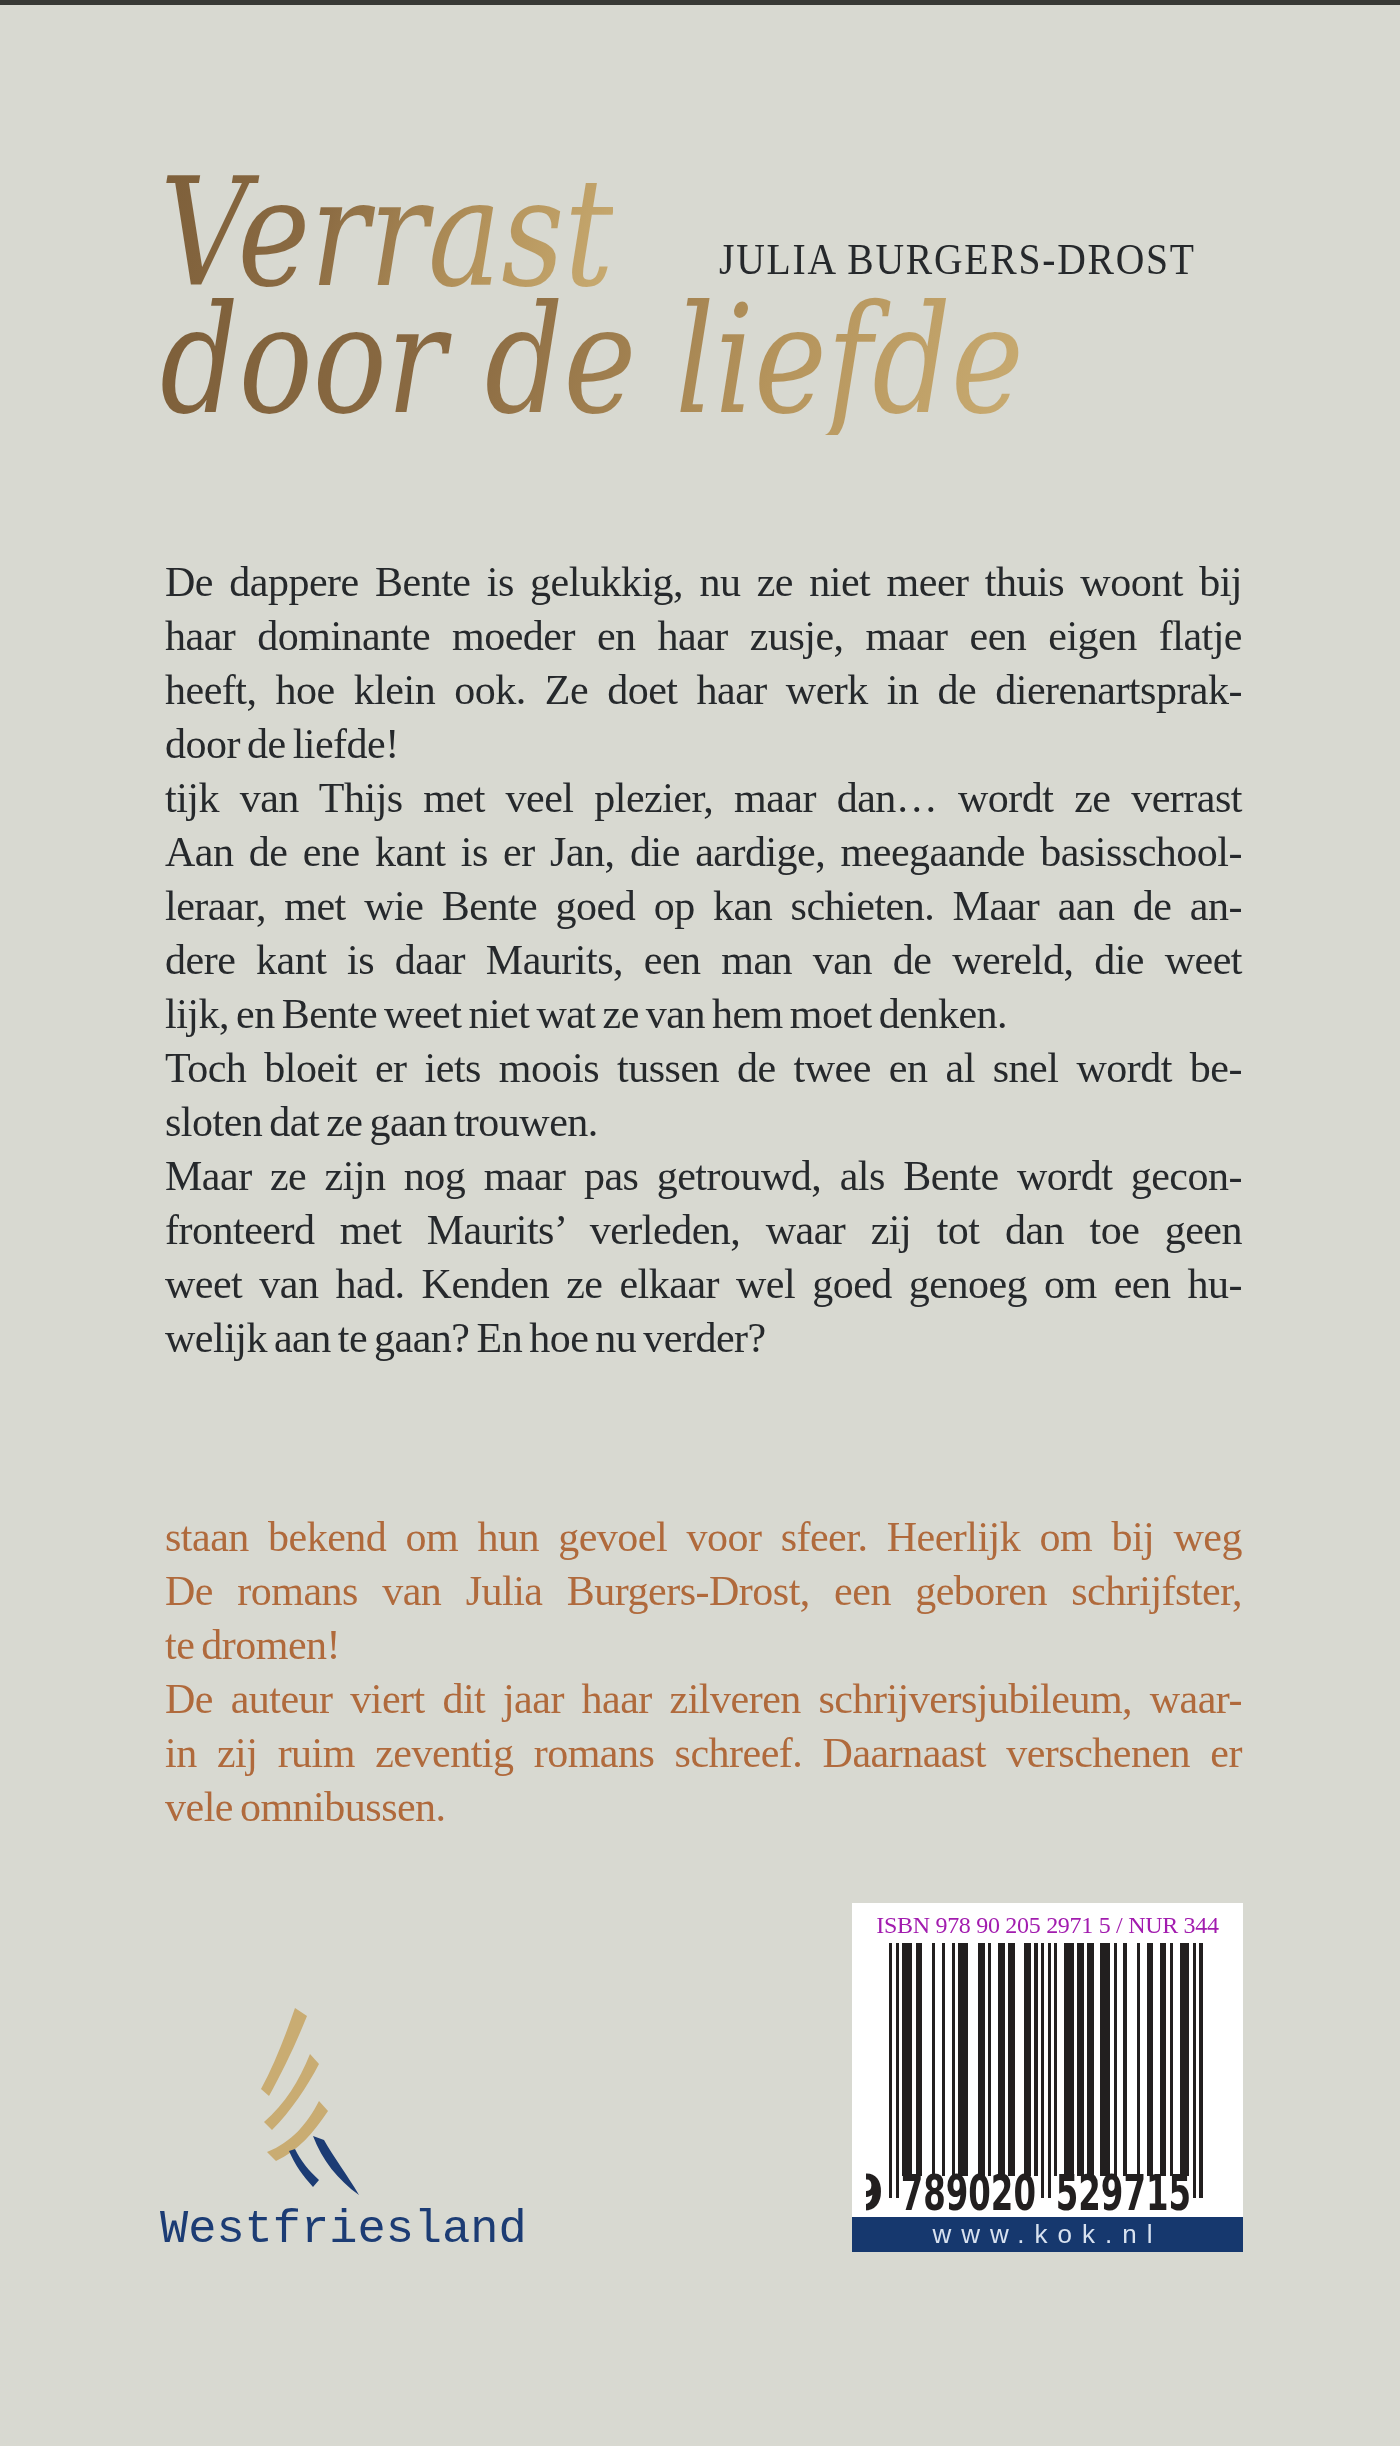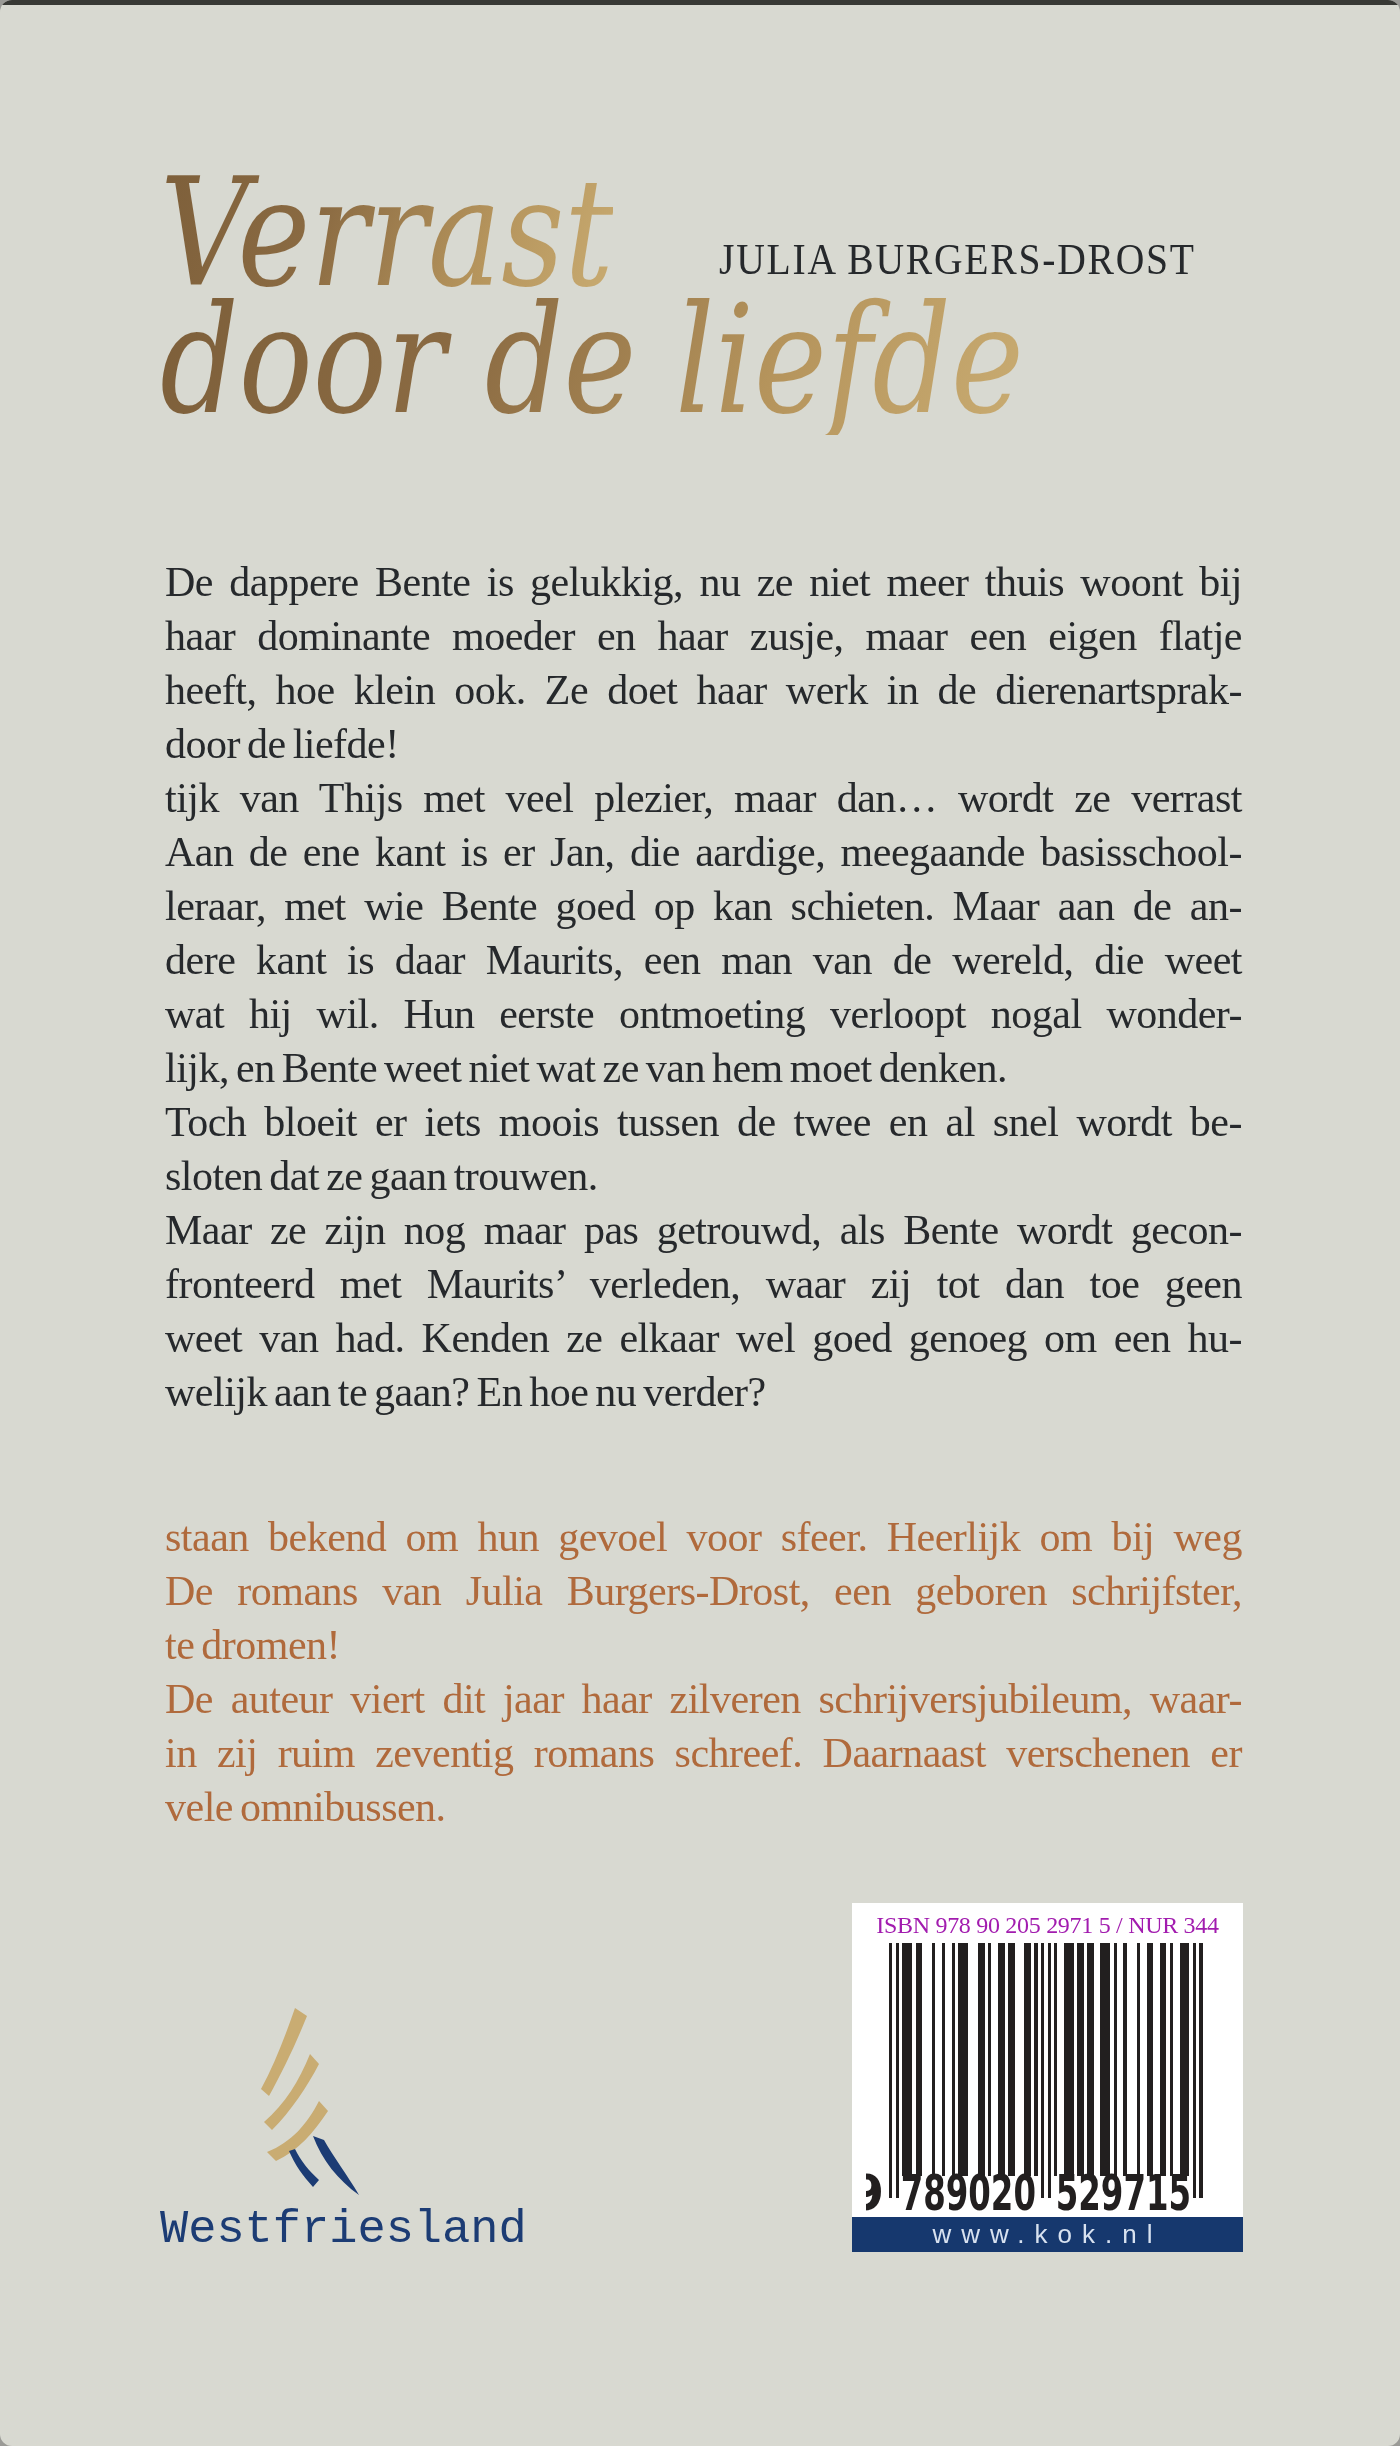--- a/index.html
+++ b/index.html
@@ -1,19 +1,19 @@
 <!DOCTYPE html>
 <html style="--background: #d8d9d1; --ink: #26292c; --accent_orange: #b06a3c; --gold: #c9ac72; --gold_dark: #7d5f3a; --navy: #1c3c74; --band_blue: #16386e; --band_text: #d8e2f0; --bar_black: #221f1f; --box_white: #ffffff;"><head>
 <meta charset="utf-8">
 <style>
   html,body{margin:0;padding:0;}
   body{background:#9a9a96;font-family:"Liberation Serif",serif;}
   .cover{
     position:relative;width:1400px;height:2446px;margin:0 auto;
-    background:var(--background,#d8d9d1);overflow:hidden;border-radius:12px;
+    background:var(--background,#d8d9d1);overflow:hidden;
   }
   .cover::before{content:"";position:absolute;left:0;top:0;width:100%;height:5px;
     background:#1c1c1a;opacity:.85;}
   
   .title-line{
     position:absolute;white-space:nowrap;
     font-family:"DejaVu Serif",serif;font-style:italic;font-weight:400;
     font-size:150px;line-height:1;
     background:linear-gradient(115deg,var(--gold_dark,#7d5f3a) 0%,#8a6a42 35%,#b5945c 70%,var(--gold,#c9ac72) 100%);
     -webkit-background-clip:text;background-clip:text;color:transparent;
@@ -82,21 +82,20 @@
         <div class="line">De dappere Bente is gelukkig, nu ze niet meer thuis woont bij</div>
         <div class="line">haar dominante moeder en haar zusje, maar een eigen flatje</div>
         <div class="line">heeft, hoe klein ook. Ze doet haar werk in de dierenartsprak-</div>
         <div class="line last">door de liefde!</div>
         <div class="line">tijk van Thijs met veel plezier, maar dan… wordt ze verrast</div>
       </div>
       <div>
         <div class="line">Aan de ene kant is er Jan, die aardige, meegaande basisschool-</div>
         <div class="line">leraar, met wie Bente goed op kan schieten. Maar aan de an-</div>
         <div class="line">dere kant is daar Maurits, een man van de wereld, die weet</div>
-        <div class="line">wat hij wil. Hun eerste ontmoeting verloopt nogal wonder-</div>
         <div class="line last">lijk, en Bente weet niet wat ze van hem moet denken.</div>
       </div>
       <div>
         <div class="line">Toch bloeit er iets moois tussen de twee en al snel wordt be-</div>
         <div class="line last">sloten dat ze gaan trouwen.</div>
       </div>
       <div>
         <div class="line">Maar ze zijn nog maar pas getrouwd, als Bente wordt gecon-</div>
         <div class="line">fronteerd met Maurits’ verleden, waar zij tot dan toe geen</div>
         <div class="line">weet van had. Kenden ze elkaar wel goed genoeg om een hu-</div>

